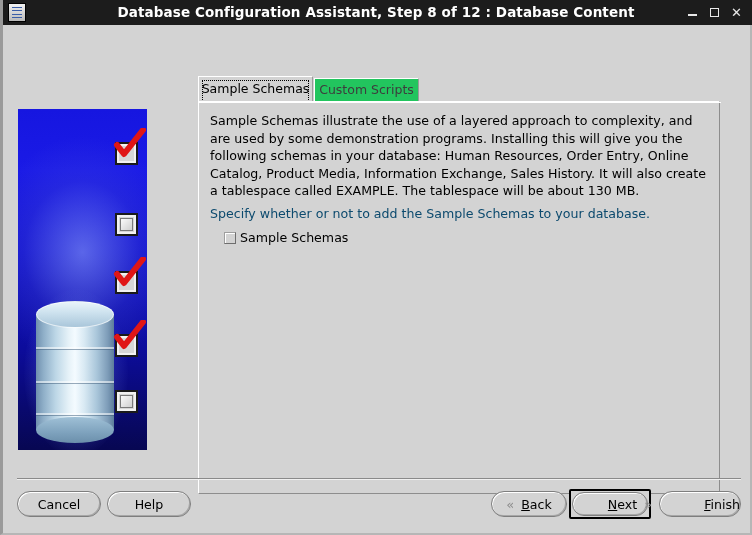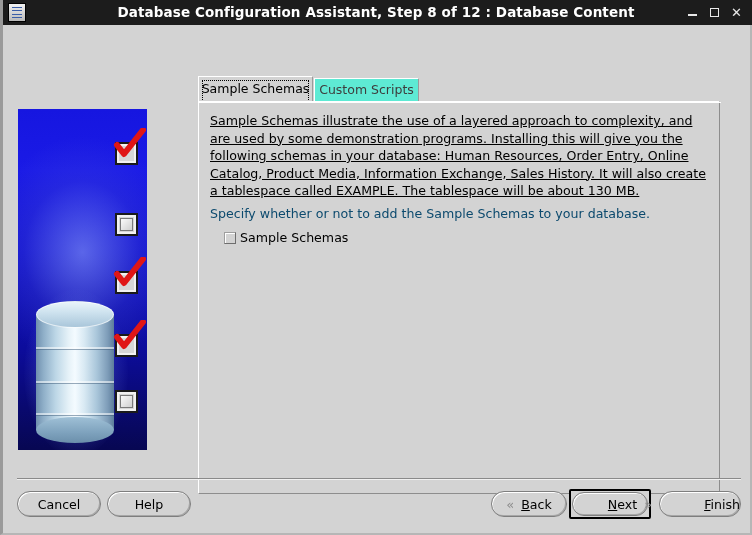--- a/index.html
+++ b/index.html
@@ -225,21 +225,21 @@
     right: 3px; bottom: 0px;
     border: 1px dotted #000;
     pointer-events: none;
   }
   #tab-custom {
     left: 116px;
     width: 105px;
     top: 2px;
     height: 23px;
     line-height: 22px;
-    background: #5eead4;
+    background: #22c55e;
     border: 1px solid #ffffff;
     border-right-color: #9a9a9a;
     border-bottom: none;
     color: #3d3d3d;
   }
 
   
   #content-panel {
     position: absolute;
     left: 195px; top: 76px;
@@ -257,21 +257,20 @@
     background: #ffffff;
   }
   #intro-paragraph {
     position: absolute;
     left: 11px; top: 10px;
     width: 500px;
     font-size: 12.6px;
     color: #000000;
     line-height: 17.5px;
     text-align: left;
-    text-decoration: underline;
   }
   #specify-paragraph {
     position: absolute;
     left: 11px; top: 103px;
     width: 490px;
     font-size: 12.6px;
     color: #0c4a6e;
     line-height: 17.5px;
   }
   #sample-schemas-checkbox-row {

